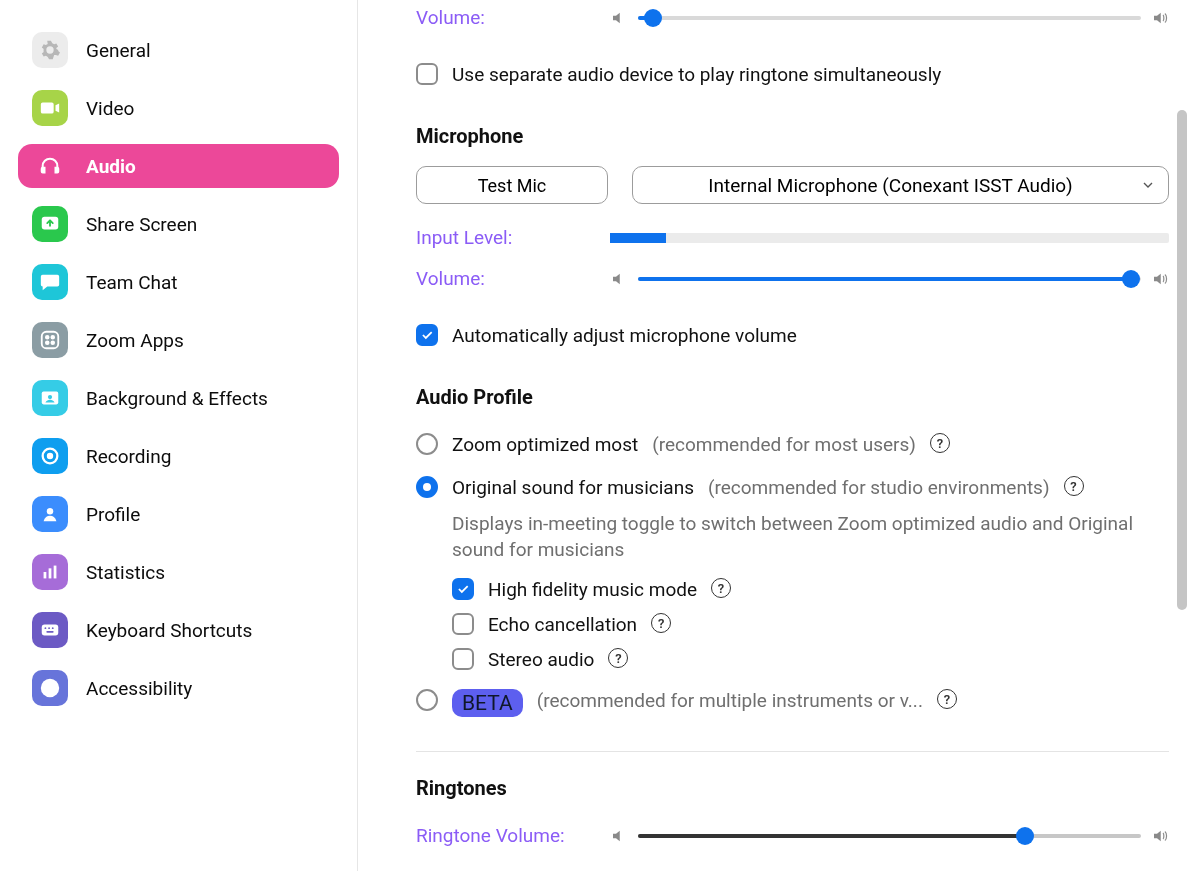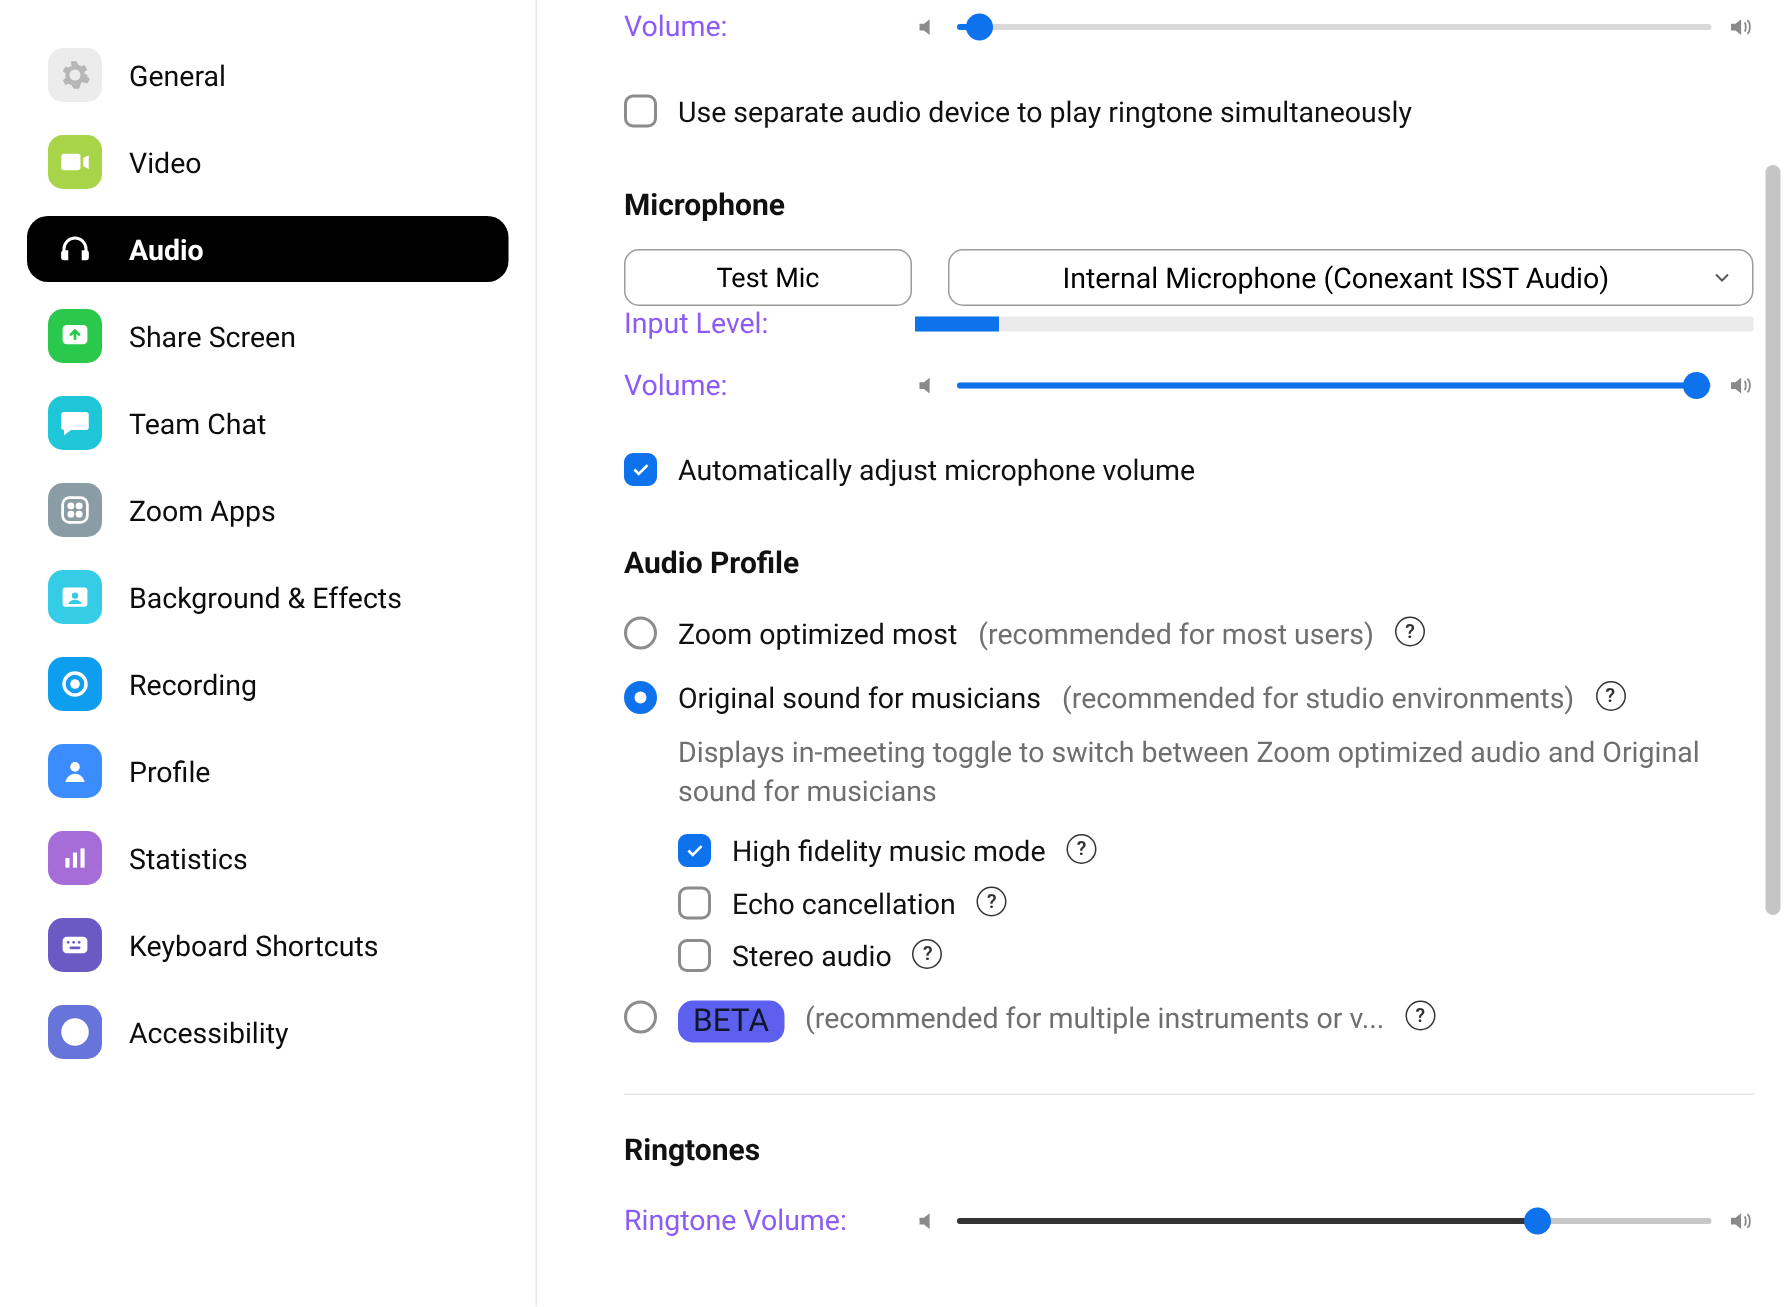--- a/index.html
+++ b/index.html
@@ -3,21 +3,21 @@
 <meta charset="utf-8">
 <style>
   * { box-sizing: border-box; margin: 0; padding: 0; font-family: -apple-system, BlinkMacSystemFont, "Segoe UI", Roboto, Helvetica, Arial, sans-serif; }
   html, body { width: 1191px; height: 871px; background: #fff; overflow: hidden; }
 
   .app { display: flex; height: 100%; width: 100%; }
 
   
   .sidebar { width: 358px; border-right: 1px solid #e6e6e6; padding: 28px 18px 0 18px; display: flex; flex-direction: column; gap: 0; }
   .side-item { display: flex; align-items: center; gap: 18px; height: 44px; padding: 0 14px; border-radius: 14px; cursor: pointer; margin-bottom: 14px; }
-  .side-item.active { background: #000000; align-items: center; }
+  .side-item.active { background: #ec4899; align-items: center; }
   .side-item.active .side-label { color: #fff; font-weight: 700; }
   .side-icon { width: 36px; height: 36px; flex: 0 0 36px; border-radius: 10px; display: flex; align-items: center; justify-content: center; }
   .side-label { font-size: 19px; color: #0c0c0c; font-weight: 400; }
 
   
   .ic-general  { background:#ECECEC; color:#b7b7b7; }
   .ic-video    { background:#a7d448; color:#fff; }
   .ic-audio    { background:transparent; color:#fff; }
   .ic-share    { background:#2ac84d; color:#fff; }
   .ic-chat     { background:#1ec6d8; color:#fff; }
@@ -260,21 +260,21 @@
       <div class="row" style="gap:24px;">
         <button class="pill-btn" style="width:192px">Test Mic</button>
         <div class="select" style="flex:1">
           <span>Internal Microphone (Conexant ISST Audio)</span>
           <svg class="chev" viewBox="0 0 24 24" fill="none" stroke="currentColor" stroke-width="2">
               <path d="M6 9l6 6 6-6"></path>
             </svg>
         </div>
       </div>
 
-      <div class="row" style="">
+      <div class="row" style="margin-top:22px;">
         <div class="label-col">Input Level:</div>
         <div class="meter">
           <div class="bar" style="width:10%"></div>
         </div>
       </div>
 
       <div class="row" style="margin-top:18px;">
         <div class="label-col">Volume:</div>
         <div class="slider-wrap">
           <svg class="spk-ico" viewBox="0 0 24 24" fill="currentColor">

